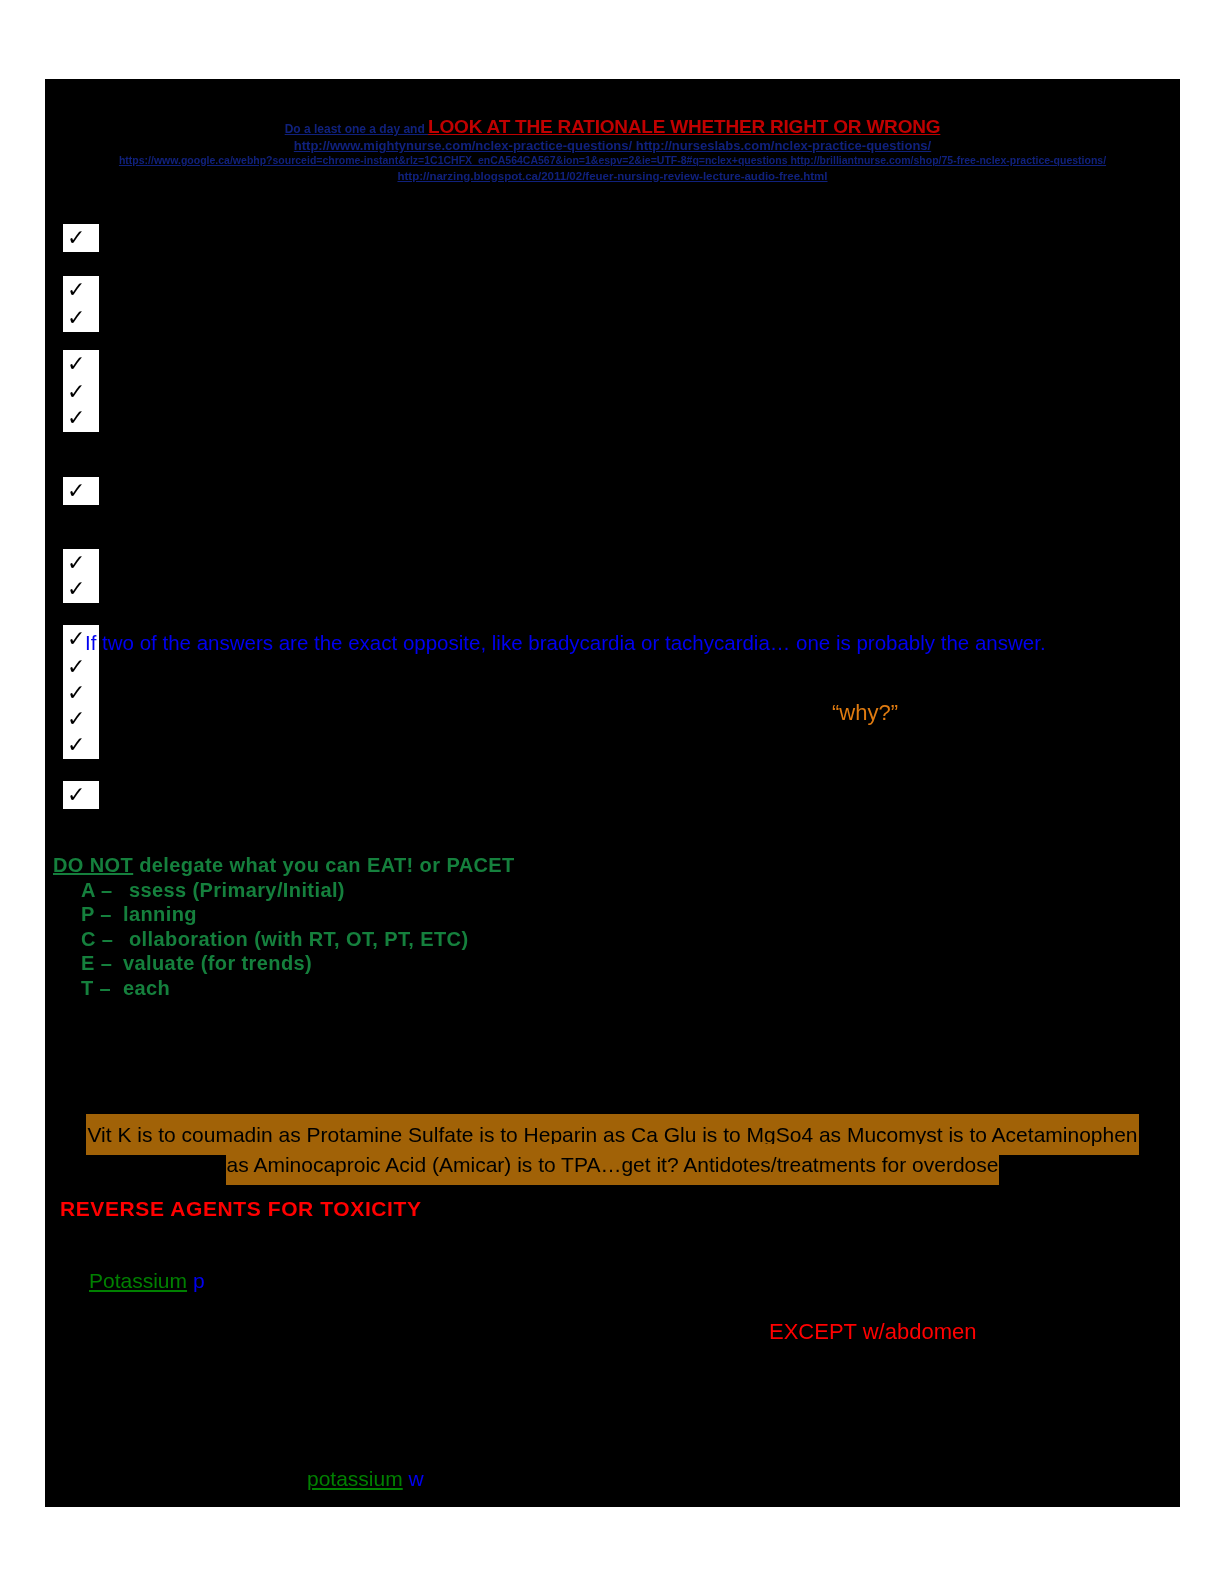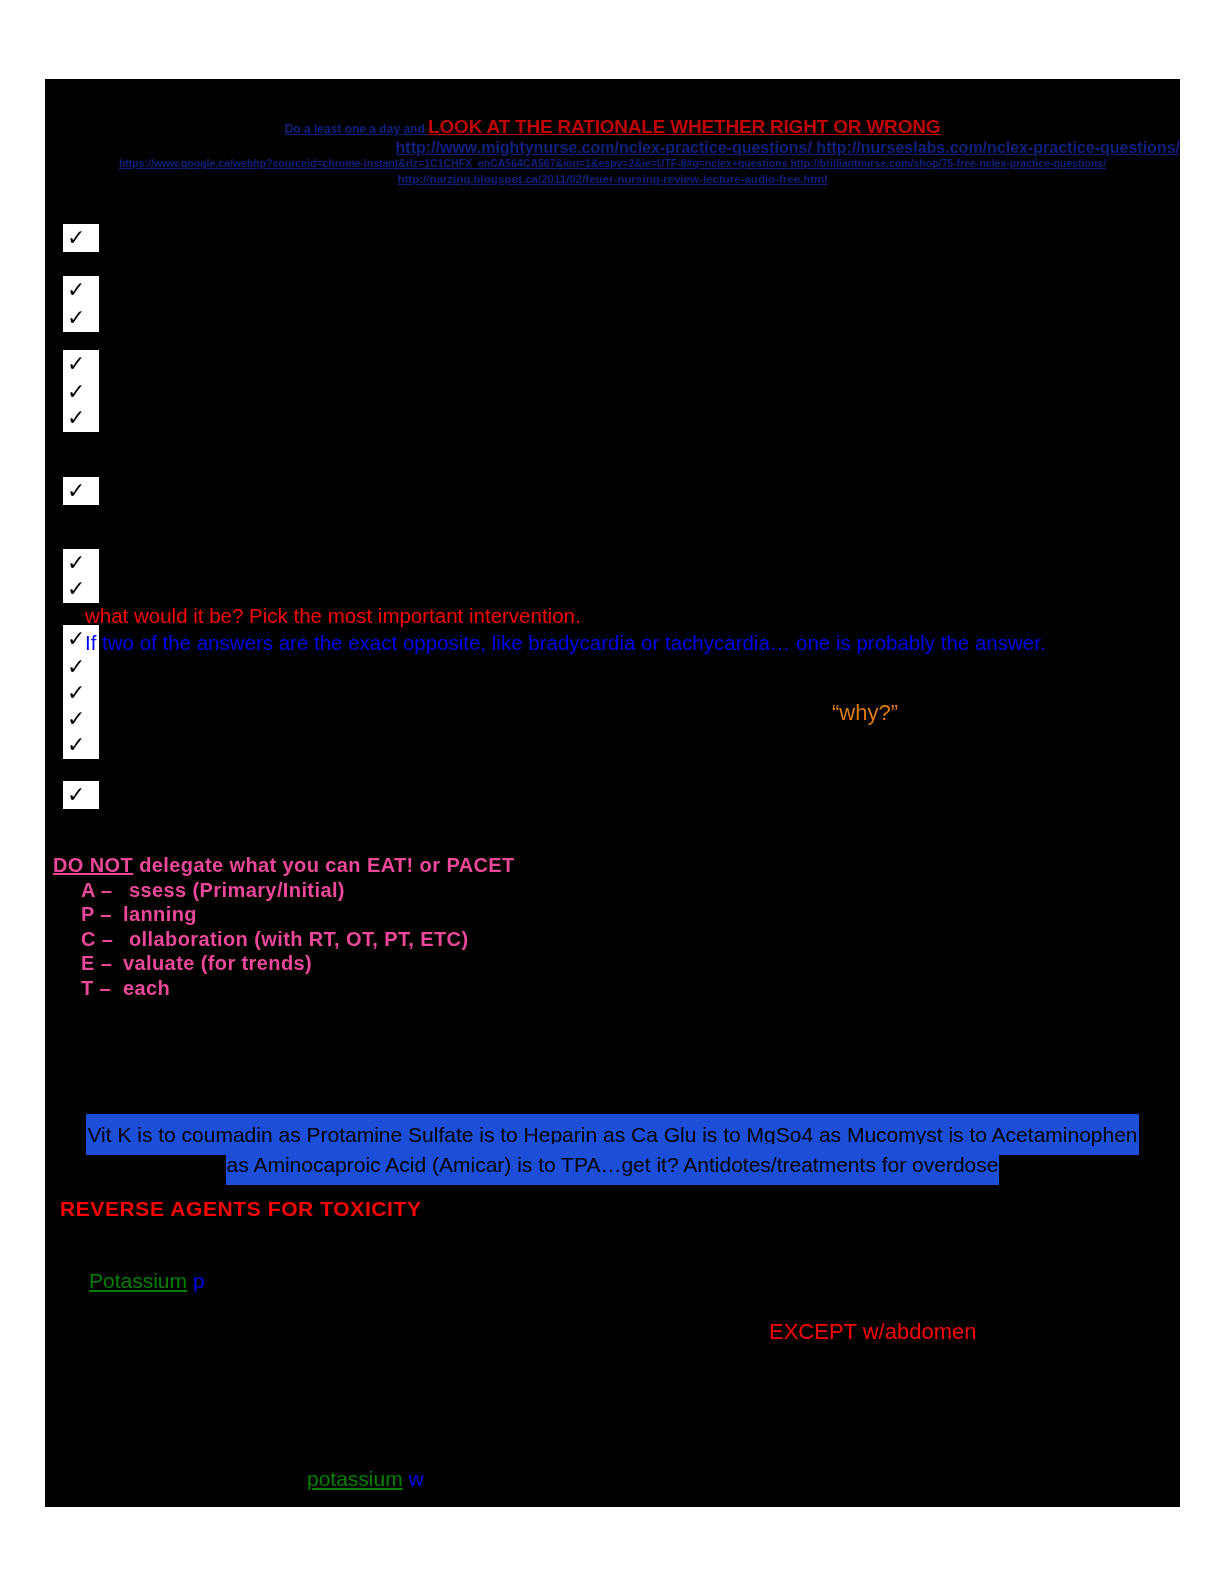--- a/index.html
+++ b/index.html
@@ -31,21 +31,21 @@
   .header-block {
     position: absolute;
     left: 0px;
     top: 37px;
     width: 1135px;
     text-align: center;
     line-height: 1.12;
   }
   .hdr-line { display: block; white-space: nowrap; }
   .hdr-line.l1 { font-size: 13.5px; font-weight: bold; }
-  .hdr-line.l2 { font-size: 16px; font-weight: bold; margin-top: 2px; text-align: right; }
+  .hdr-line.l2 { font-size: 13px; font-weight: bold; margin-top: 2px; }
   .hdr-line.l3 { font-size: 10.5px; font-weight: bold; margin-top: 1px; }
   .hdr-line.l4 { font-size: 11.5px; font-weight: bold; margin-top: 3px; }
 
   .lnk {
     color: #10217d;
     text-decoration: underline;
   }
   .hdr-red {
     color: #c00000;
     text-decoration: underline;
@@ -84,21 +84,21 @@
   .red   { color: #ff0000; }
   .blue  { color: #0000f0; }
   .green { color: #008000; text-decoration: underline; }
   .orange{ color: #e07b10; }
 
   
   .pacet {
     position: absolute;
     left: 8px;
     top: 774px;
-    color: #ec4899;
+    color: #15803d;
     font-weight: bold;
     font-size: 20px;
     line-height: 24.5px;
     letter-spacing: 0.4px;
   }
   .pacet .u { text-decoration: underline; }
   .pacet .row { padding-left: 28px; }
   .pacet .row .ltr { display: inline-block; width: 42px; }
 
   
@@ -115,21 +115,21 @@
   .hl-wrap {
     position: absolute;
     left: 0px;
     top: 1041px;
     width: 1135px;
     text-align: center;
     font-size: 21px;
     line-height: 30px;
   }
   .hl {
-    background: #1d4ed8;
+    background: #a16207;
     color: #000000;
     padding: 9px 1px;
   }
 
   
   .sec-red {
     position: absolute;
     left: 15px;
     top: 1118px;
     color: #ff0000;
@@ -185,21 +185,20 @@
         <div class="ck" style="left: 18px; top: 470px; height: 28px;">✓</div>
         <div class="ck" style="left: 18px; top: 496px; height: 28px;">✓</div>
         <div class="ck" style="left: 18px; top: 546px; height: 28px;">✓</div>
         <div class="ck" style="left: 18px; top: 574px; height: 28px;">✓</div>
         <div class="ck" style="left: 18px; top: 600px; height: 28px;">✓</div>
         <div class="ck" style="left: 18px; top: 626px; height: 28px;">✓</div>
         <div class="ck" style="left: 18px; top: 652px; height: 28px;">✓</div>
         <div class="ck" style="left: 18px; top: 702px; height: 28px;">✓</div>
       </div>
 
-    <div class="para red" style="left:40px; top:524px;">what would it be? Pick the most important intervention.</div>
 
     <div class="para blue" style="left:40px; top:551px;">If two of the answers are the exact opposite, like bradycardia or tachycardia… one is probably the answer.</div>
 
     <div class="para orange" style="left:787px; top:621px; font-size:22px;">“why?”</div>
 
     <div class="pacet">
       <div>
         <span class="u">DO NOT</span><span> delegate what you can EAT! or PACET</span>
       </div>
       <div id="pacet-rows">

